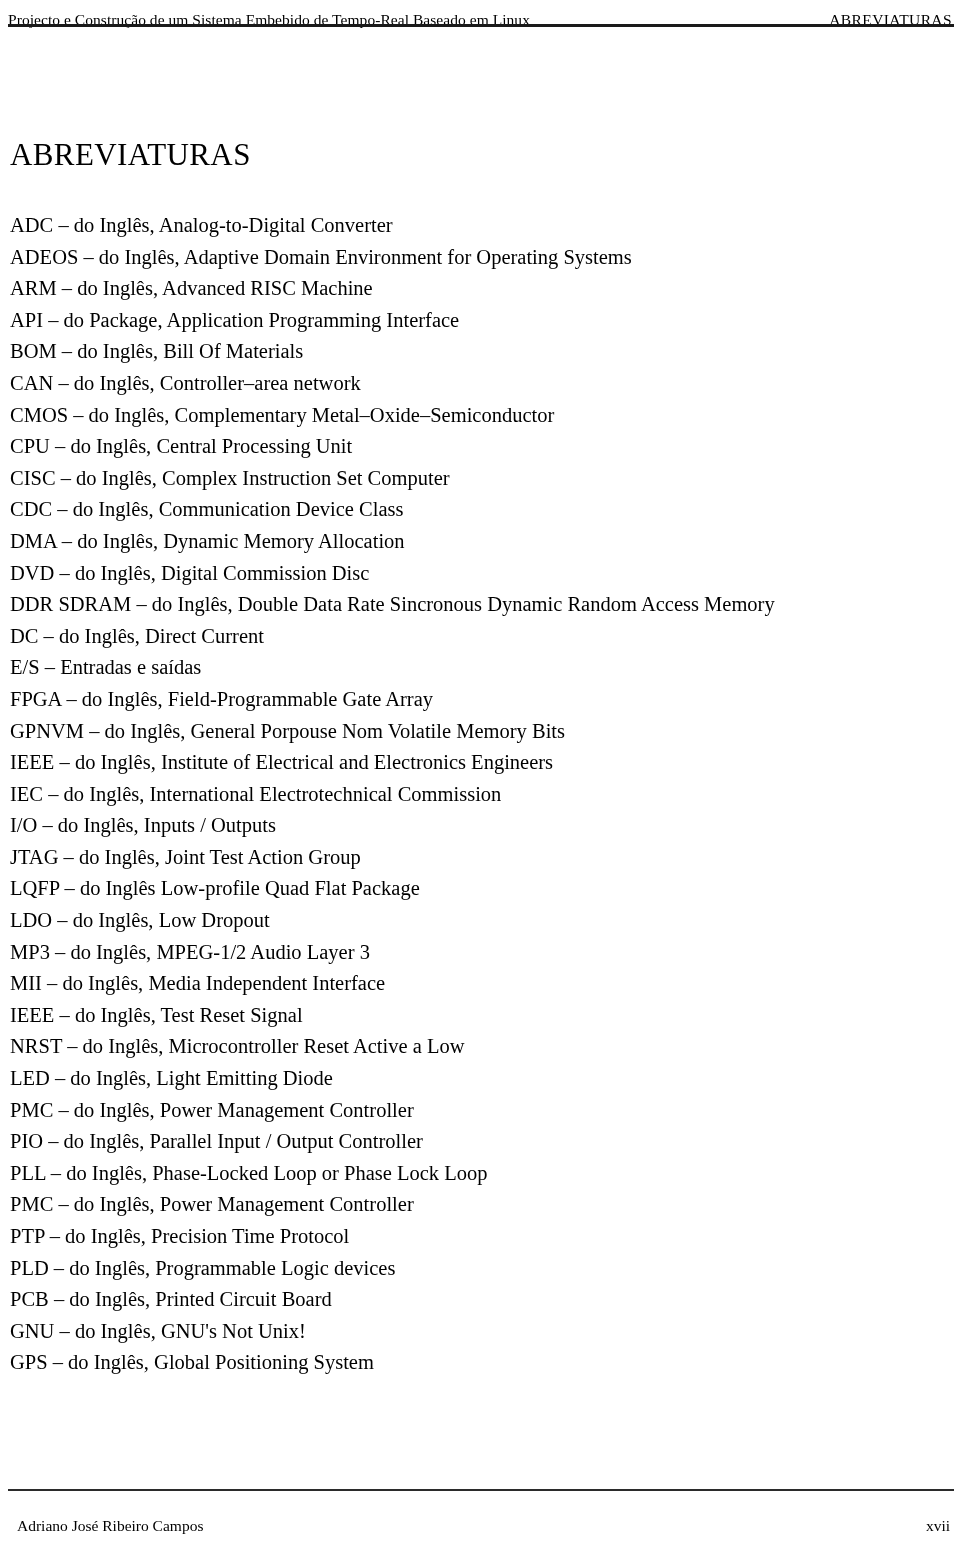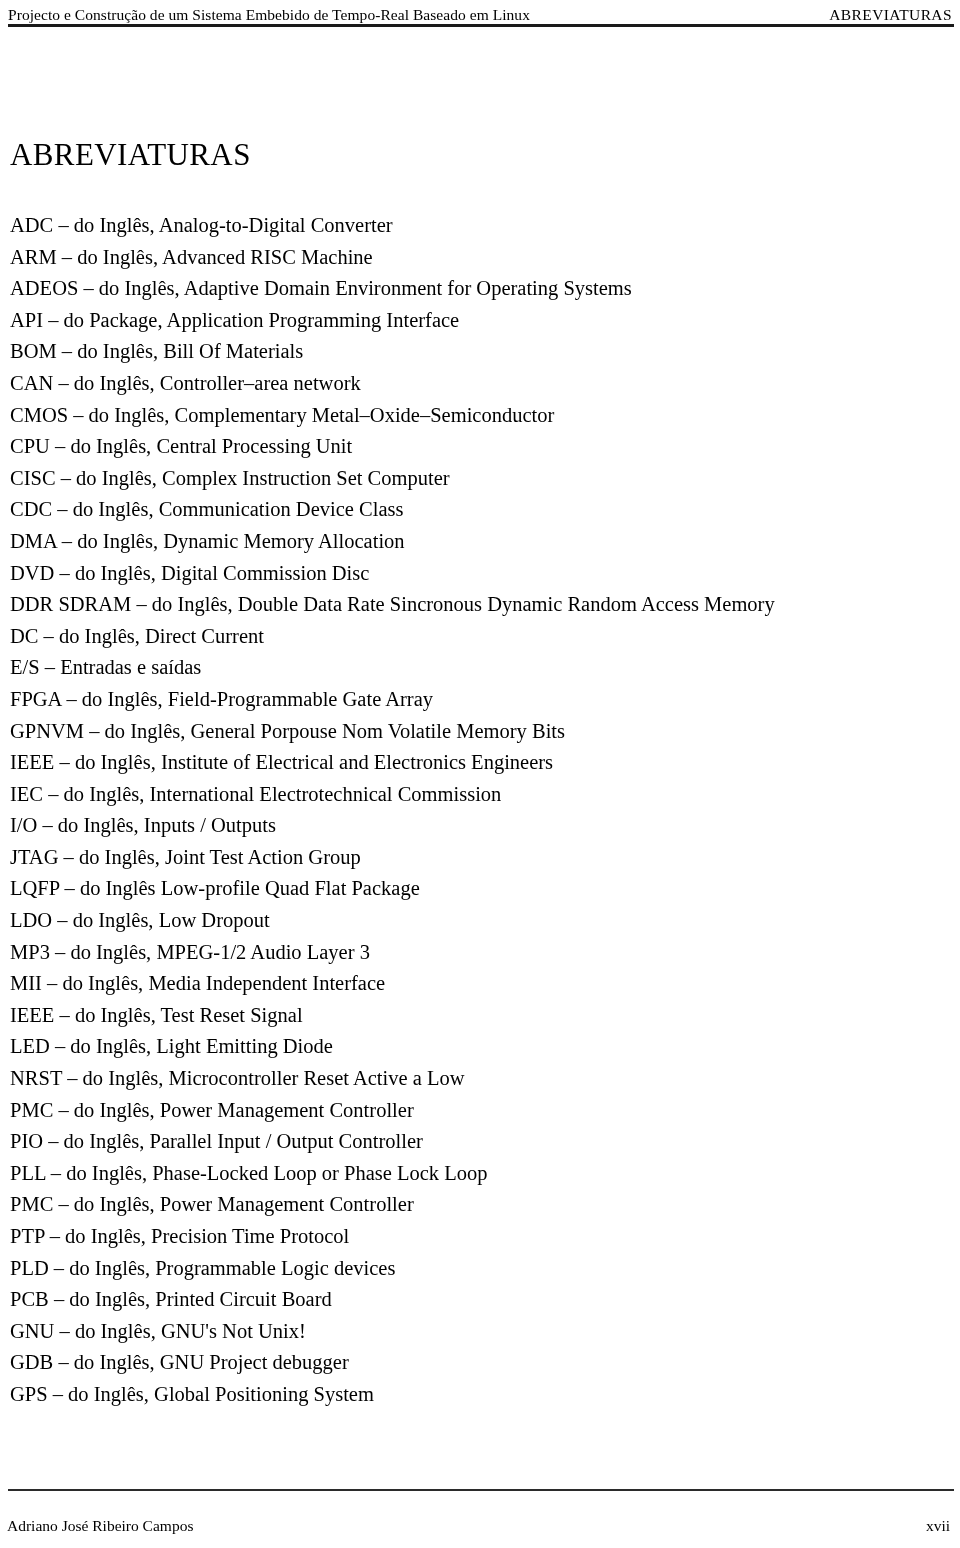--- a/index.html
+++ b/index.html
@@ -24,21 +24,21 @@
   }
 
   
   .running-head {
     position: absolute;
     top: 0;
     left: 8px;
     right: 8px;
     height: 30px;
     display: flex;
-    align-items: center;
+    align-items: flex-end;
     justify-content: space-between;
     font-size: 15.5px;
     line-height: 20px;
     white-space: nowrap;
   }
   .running-head .rh-left {
     letter-spacing: 0.05px;
   }
   .running-head .rh-right {
     letter-spacing: 0.4px;
@@ -88,21 +88,21 @@
   .footer-rule {
     position: absolute;
     left: 8px;
     right: 6px;
     top: 1489px;
     height: 0;
     border-top: 2px solid #2b2b2b;
   }
   .footer {
     position: absolute;
-    left: 7px;
+    left: 17px;
     right: 10px;
     top: 1516px;
     display: flex;
     align-items: baseline;
     justify-content: space-between;
     font-size: 15.5px;
     line-height: 20px;
     white-space: nowrap;
   }
 </style>
@@ -115,22 +115,22 @@
     <span class="rh-left">Projecto e Construção de um Sistema Embebido de Tempo-Real Baseado em Linux</span>
     <span class="rh-right">ABREVIATURAS</span>
   </div>
   <div class="header-rule"></div>
 
   <div class="content">
     <h1 class="page-title">ABREVIATURAS</h1>
 
     <ul class="abbrev-list">
         <li class="abbrev-item"><span class="term">ADC</span><span class="sep"> – </span><span class="sep">do Inglês,</span> <span class="gloss">Analog-to-Digital Converter</span></li>
+        <li class="abbrev-item"><span class="term">ADEOS</span><span class="sep"> – </span><span class="sep">do Inglês,</span> <span class="gloss">Adaptive Domain Environment for Operating Systems</span></li>
         <li class="abbrev-item"><span class="term">ARM</span><span class="sep"> – </span><span class="sep">do Inglês,</span> <span class="gloss">Advanced RISC Machine</span></li>
-        <li class="abbrev-item"><span class="term">ADEOS</span><span class="sep"> – </span><span class="sep">do Inglês,</span> <span class="gloss">Adaptive Domain Environment for Operating Systems</span></li>
         <li class="abbrev-item"><span class="term">API</span><span class="sep"> – </span><span class="sep">do Package,</span> <span class="gloss">Application Programming Interface</span></li>
         <li class="abbrev-item"><span class="term">BOM</span><span class="sep"> – </span><span class="sep">do Inglês,</span> <span class="gloss">Bill Of Materials</span></li>
         <li class="abbrev-item"><span class="term">CAN</span><span class="sep"> – </span><span class="sep">do Inglês,</span> <span class="gloss">Controller–area network</span></li>
         <li class="abbrev-item"><span class="term">CMOS</span><span class="sep"> – </span><span class="sep">do Inglês,</span> <span class="gloss">Complementary Metal–Oxide–Semiconductor</span></li>
         <li class="abbrev-item"><span class="term">CPU</span><span class="sep"> – </span><span class="sep">do Inglês,</span> <span class="gloss">Central Processing Unit</span></li>
         <li class="abbrev-item"><span class="term">CISC</span><span class="sep"> – </span><span class="sep">do Inglês,</span> <span class="gloss">Complex Instruction Set Computer</span></li>
         <li class="abbrev-item"><span class="term">CDC</span><span class="sep"> – </span><span class="sep">do Inglês,</span> <span class="gloss">Communication Device Class</span></li>
         <li class="abbrev-item"><span class="term">DMA</span><span class="sep"> – </span><span class="sep">do Inglês,</span> <span class="gloss">Dynamic Memory Allocation</span></li>
         <li class="abbrev-item"><span class="term">DVD</span><span class="sep"> – </span><span class="sep">do Inglês,</span> <span class="gloss">Digital Commission Disc</span></li>
         <li class="abbrev-item"><span class="term">DDR SDRAM</span><span class="sep"> – </span><span class="sep">do Inglês,</span> <span class="gloss">Double Data Rate Sincronous Dynamic Random Access Memory</span></li>
@@ -140,31 +140,30 @@
         <li class="abbrev-item"><span class="term">GPNVM</span><span class="sep"> – </span><span class="sep">do Inglês,</span> <span class="gloss">General Porpouse Nom Volatile Memory Bits</span></li>
         <li class="abbrev-item"><span class="term">IEEE</span><span class="sep"> – </span><span class="sep">do Inglês,</span> <span class="gloss">Institute of Electrical and Electronics Engineers</span></li>
         <li class="abbrev-item"><span class="term">IEC</span><span class="sep"> – </span><span class="sep">do Inglês,</span> <span class="gloss">International Electrotechnical Commission</span></li>
         <li class="abbrev-item"><span class="term">I/O</span><span class="sep"> – </span><span class="sep">do Inglês,</span> <span class="gloss">Inputs / Outputs</span></li>
         <li class="abbrev-item"><span class="term">JTAG</span><span class="sep"> – </span><span class="sep">do Inglês,</span> <span class="gloss">Joint Test Action Group</span></li>
         <li class="abbrev-item"><span class="term">LQFP</span><span class="sep"> – </span><span class="sep">do Inglês</span> <span class="gloss">Low-profile Quad Flat Package</span></li>
         <li class="abbrev-item"><span class="term">LDO</span><span class="sep"> – </span><span class="sep">do Inglês,</span> <span class="gloss">Low Dropout</span></li>
         <li class="abbrev-item"><span class="term">MP3</span><span class="sep"> – </span><span class="sep">do Inglês,</span> <span class="gloss">MPEG-1/2 Audio Layer 3</span></li>
         <li class="abbrev-item"><span class="term">MII</span><span class="sep"> – </span><span class="sep">do Inglês,</span> <span class="gloss">Media Independent Interface</span></li>
         <li class="abbrev-item"><span class="term">IEEE</span><span class="sep"> – </span><span class="sep">do Inglês,</span> <span class="gloss">Test Reset Signal</span></li>
+        <li class="abbrev-item"><span class="term">NRST</span><span class="sep"> – </span><span class="sep">do Inglês,</span> <span class="gloss">Microcontroller Reset Active a Low</span></li>
         <li class="abbrev-item"><span class="term">LED</span><span class="sep"> – </span><span class="sep">do Inglês,</span> <span class="gloss">Light Emitting Diode</span></li>
-        <li class="abbrev-item"><span class="term">NRST</span><span class="sep"> – </span><span class="sep">do Inglês,</span> <span class="gloss">Microcontroller Reset Active a Low</span></li>
         <li class="abbrev-item"><span class="term">PMC</span><span class="sep"> – </span><span class="sep">do Inglês,</span> <span class="gloss">Power Management Controller</span></li>
         <li class="abbrev-item"><span class="term">PIO</span><span class="sep"> – </span><span class="sep">do Inglês,</span> <span class="gloss">Parallel Input / Output Controller</span></li>
         <li class="abbrev-item"><span class="term">PLL</span><span class="sep"> – </span><span class="sep">do Inglês,</span> <span class="gloss">Phase-Locked Loop or Phase Lock Loop</span></li>
         <li class="abbrev-item"><span class="term">PMC</span><span class="sep"> – </span><span class="sep">do Inglês,</span> <span class="gloss">Power Management Controller</span></li>
         <li class="abbrev-item"><span class="term">PTP</span><span class="sep"> – </span><span class="sep">do Inglês,</span> <span class="gloss">Precision Time Protocol</span></li>
         <li class="abbrev-item"><span class="term">PLD</span><span class="sep"> – </span><span class="sep">do Inglês,</span> <span class="gloss">Programmable Logic devices</span></li>
         <li class="abbrev-item"><span class="term">PCB</span><span class="sep"> – </span><span class="sep">do Inglês,</span> <span class="gloss">Printed Circuit Board</span></li>
         <li class="abbrev-item"><span class="term">GNU</span><span class="sep"> – </span><span class="sep">do Inglês,</span> <span class="gloss">GNU's Not Unix!</span></li>
-        <li class="abbrev-item"><span class="term">GDB</span><span class="sep"> – </span><span class="sep">do Inglês,</span> <span class="gloss">GNU Project debugger</span></li>
         <li class="abbrev-item"><span class="term">GPS</span><span class="sep"> – </span><span class="sep">do Inglês,</span> <span class="gloss">Global Positioning System</span></li>
       </ul>
   </div>
 
   <div class="footer-rule"></div>
   <div class="footer">
     <span>Adriano José Ribeiro Campos</span>
     <span>xvii</span>
   </div>
 

